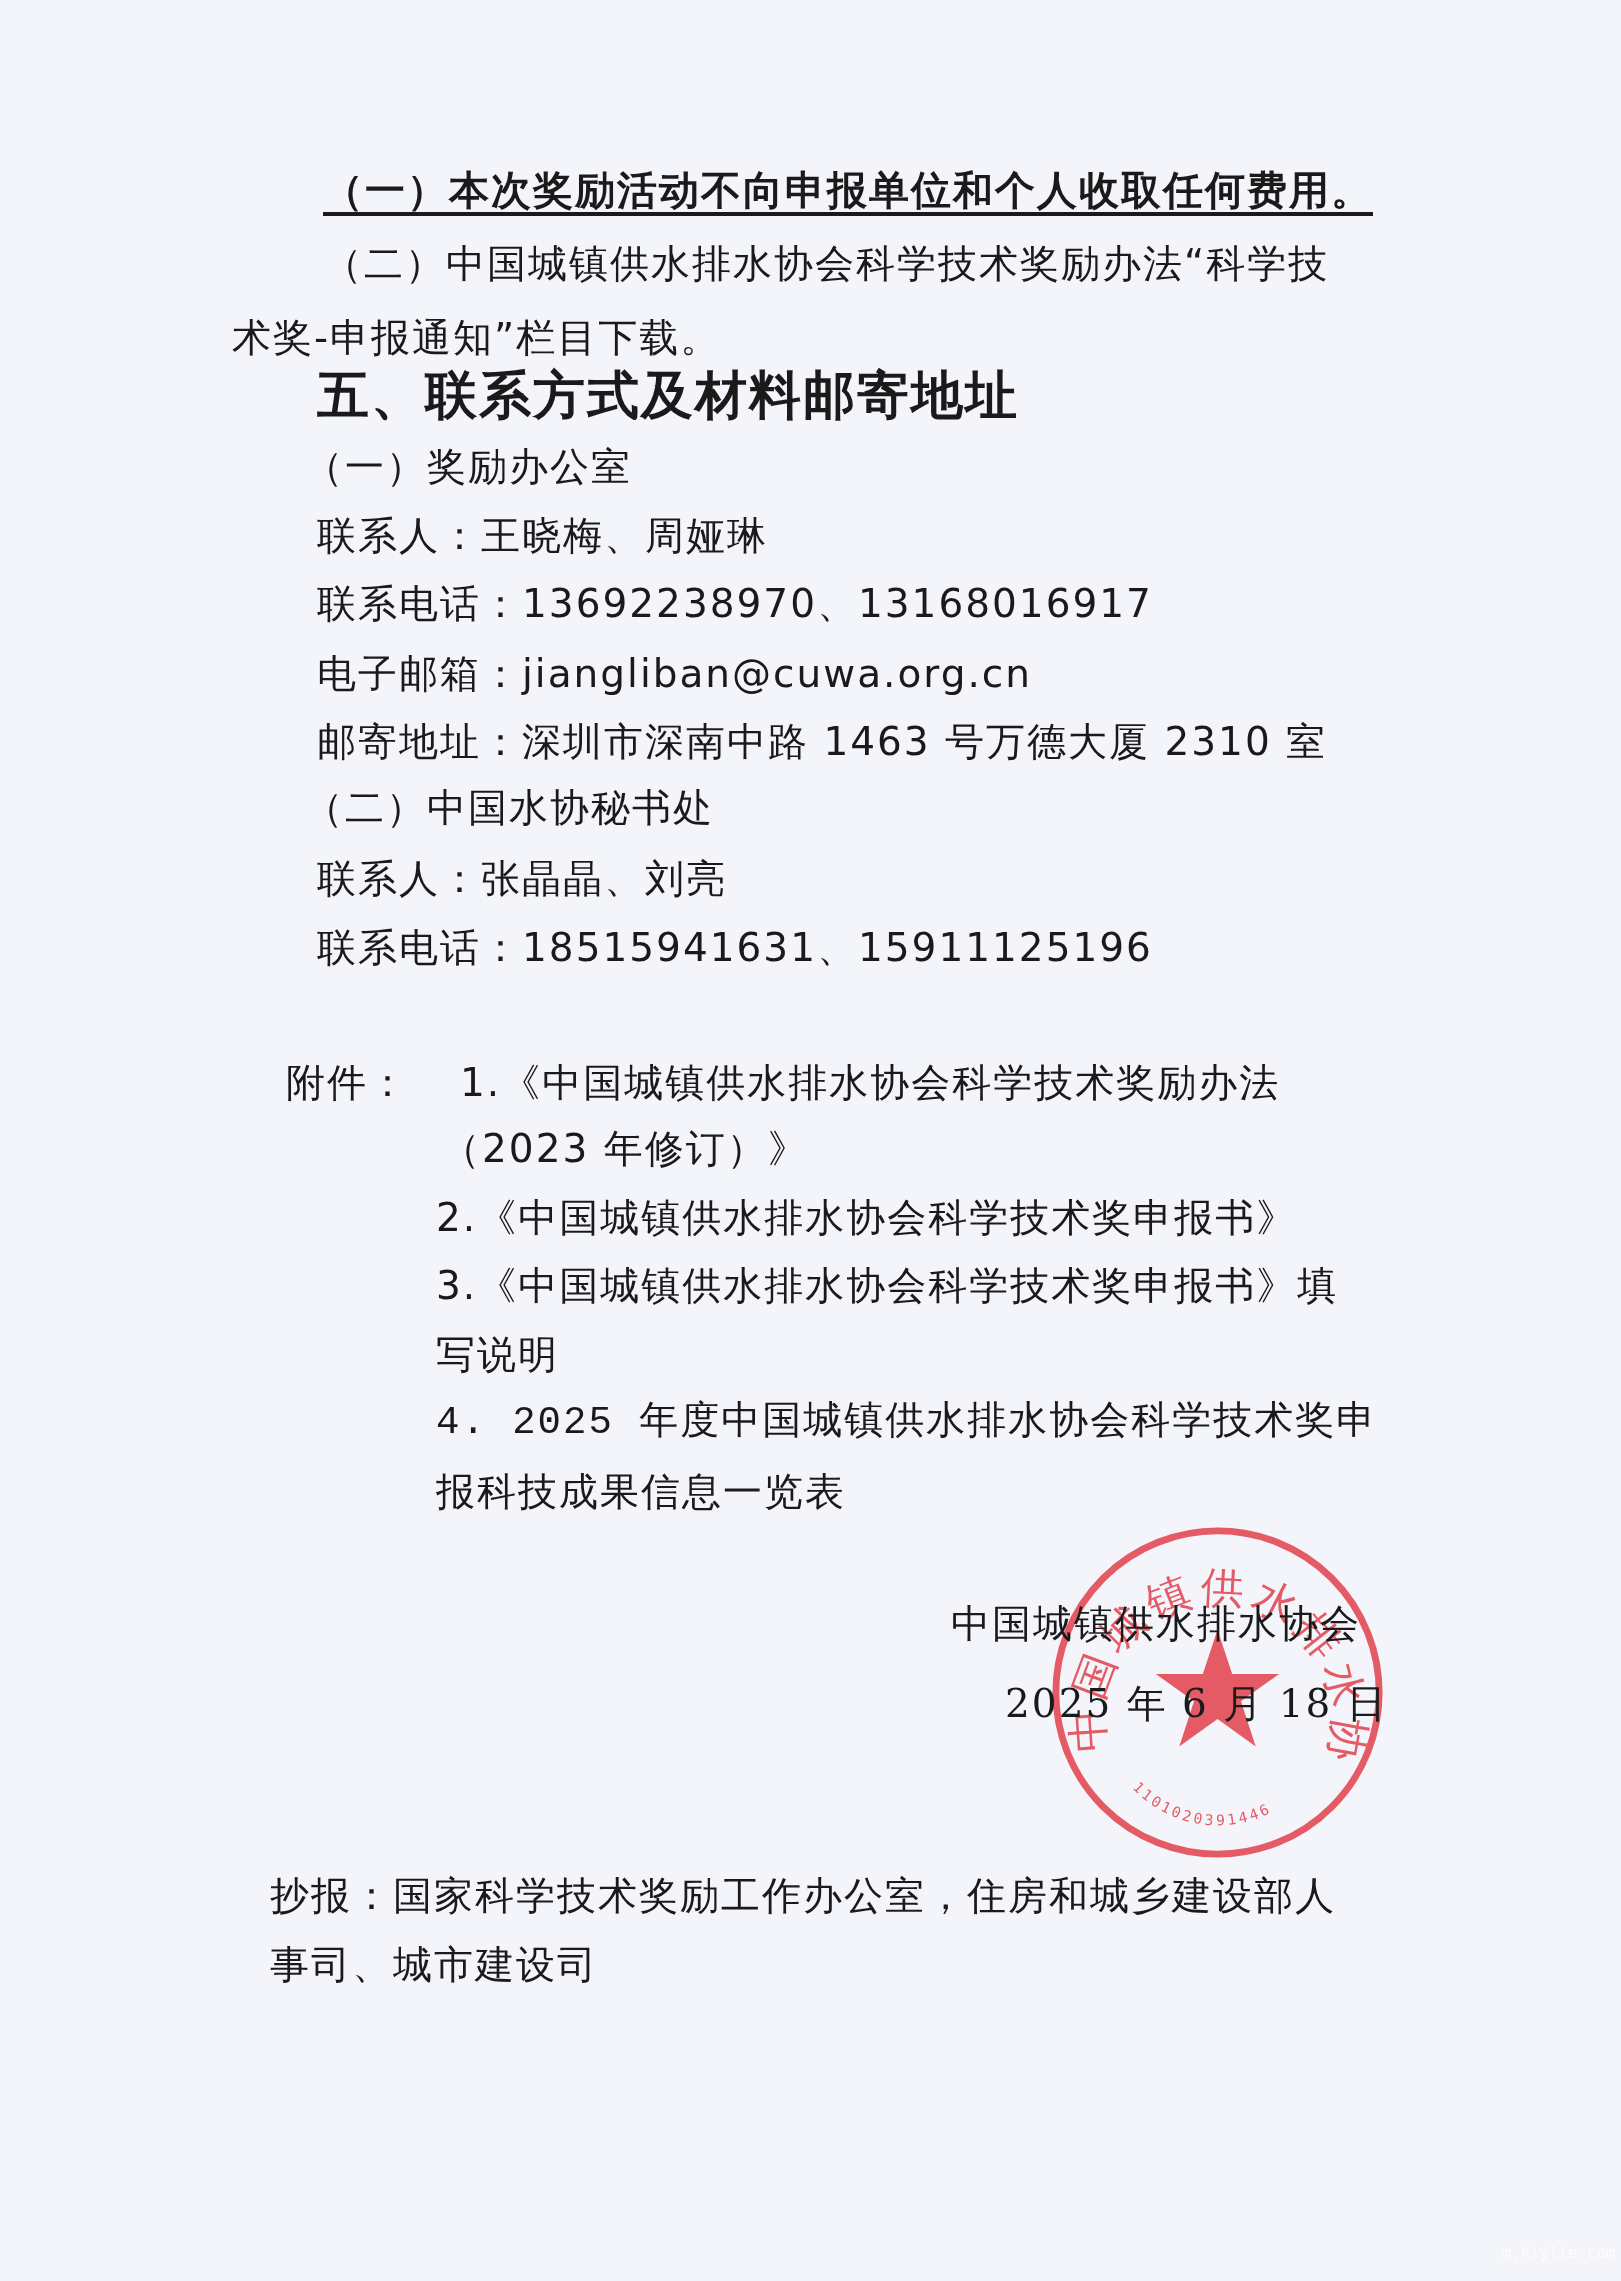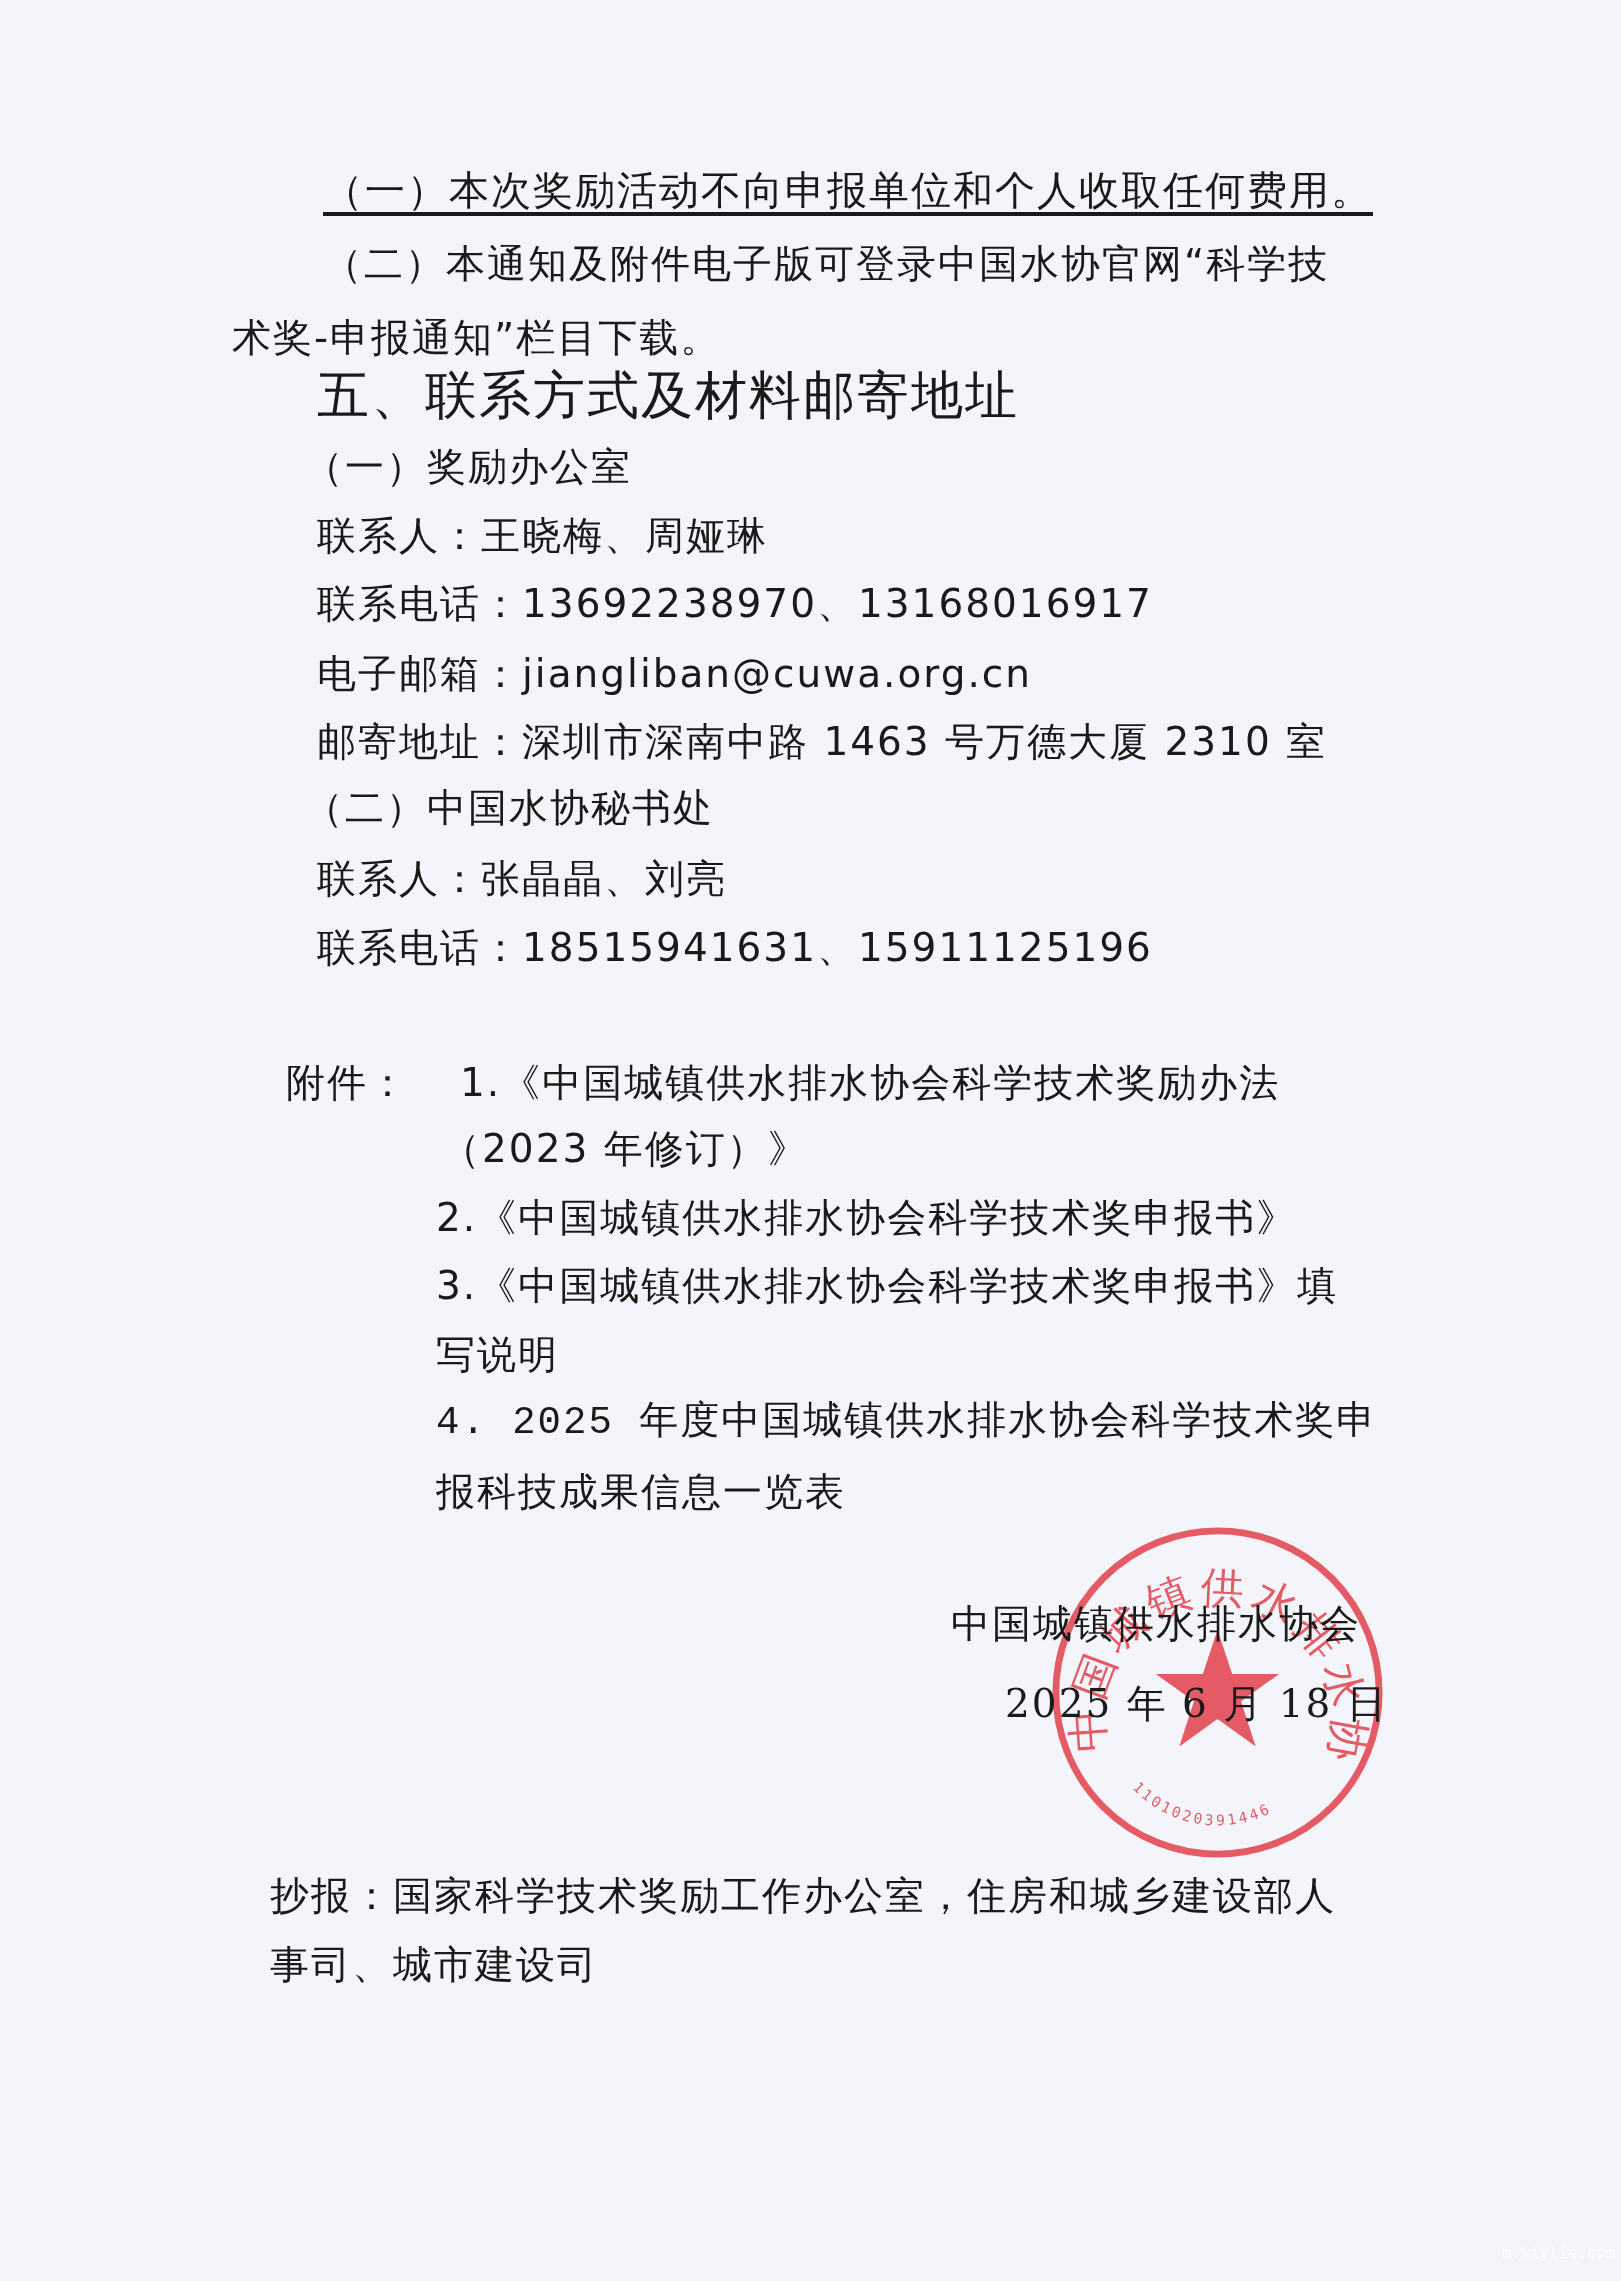--- a/index.html
+++ b/index.html
@@ -11,21 +11,21 @@
     font-family: "DejaVu Serif", "Liberation Serif", serif;
     color: #1a1a1a;
   }
   .line {
     position: absolute;
     font-size: 39px;
     line-height: 47px;
     white-space: nowrap;
     letter-spacing: 2px;
   }
-  .bold { font-weight: normal; font-family: "DejaVu Sans", sans-serif; }
+  .bold { font-weight: bold; font-family: "DejaVu Sans", sans-serif; }
   .sans { font-family: "DejaVu Sans", sans-serif; }
   .underline {
     text-decoration: underline;
     text-decoration-thickness: 3.9px;
     text-underline-offset: 7.8px;
   }
   .stamp {
     position: absolute;
     left: 1049px; top: 1524px;
     width: 338px; height: 338px;
@@ -42,21 +42,21 @@
   }
   .sig { font-family: "DejaVu Serif", serif; margin-top: 12px; }
 </style>
 </head>
 <body>
 
 <div>
 
   <div class="line bold underline" style="left:323px; top:167px; font-size:40px;">（一）本次奖励活动不向申报单位和个人收取任何费用。</div>
 
-  <div class="line sans" style="left:323px; top:240px;">（二）本通知及附件电子版可登录中国水协官网“科学技</div>
+  <div class="line sans" style="left:323px; top:240px;">（二）中国城镇供水排水协会科学技术奖励办法“科学技</div>
   <div class="line sans" style="left:232px; top:306px;margin-top:8px;">术奖-申报通知”栏目下载。</div>
 
   <div class="line bold" style="left:317px; top:372px; font-size:52px;">五、联系方式及材料邮寄地址</div>
 
   <div class="line sans" style="left:304px; top:443px;">（一）奖励办公室</div>
   <div class="line sans" style="left:317px; top:512px;">联系人：王晓梅、周娅琳</div>
   <div class="line sans" style="left:317px; top:580px;">联系电话：13692238970、13168016917</div>
   <div class="line sans" style="left:317px; top:650px;">电子邮箱：jiangliban@cuwa.org.cn</div>
   <div class="line sans" style="left:317px; top:718px;">邮寄地址：深圳市深南中路 1463 号万德大厦 2310 室</div>
 

